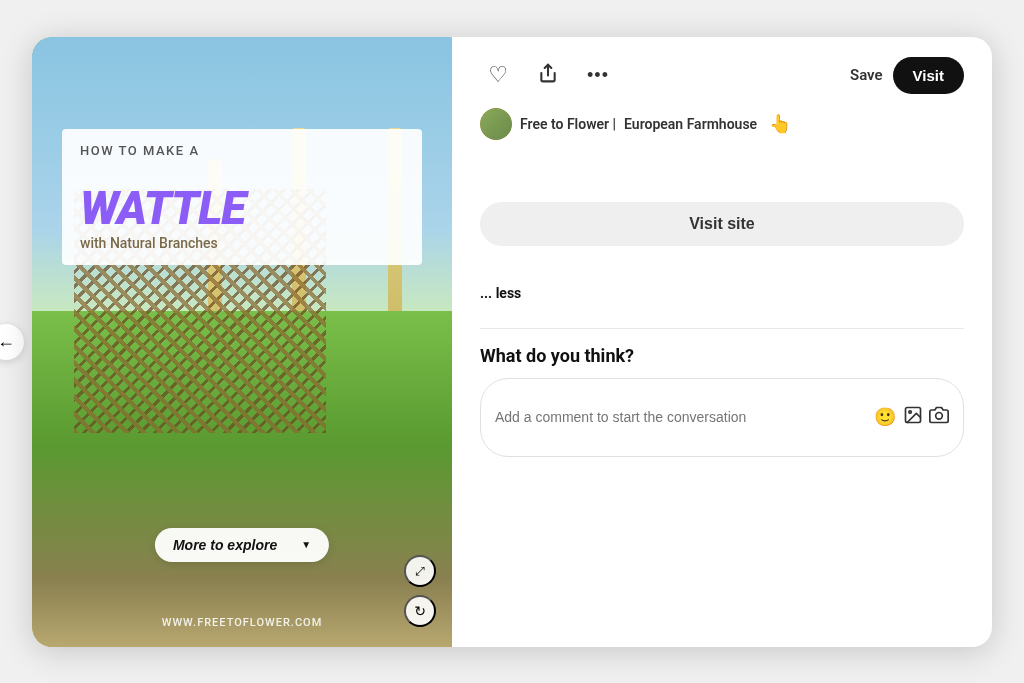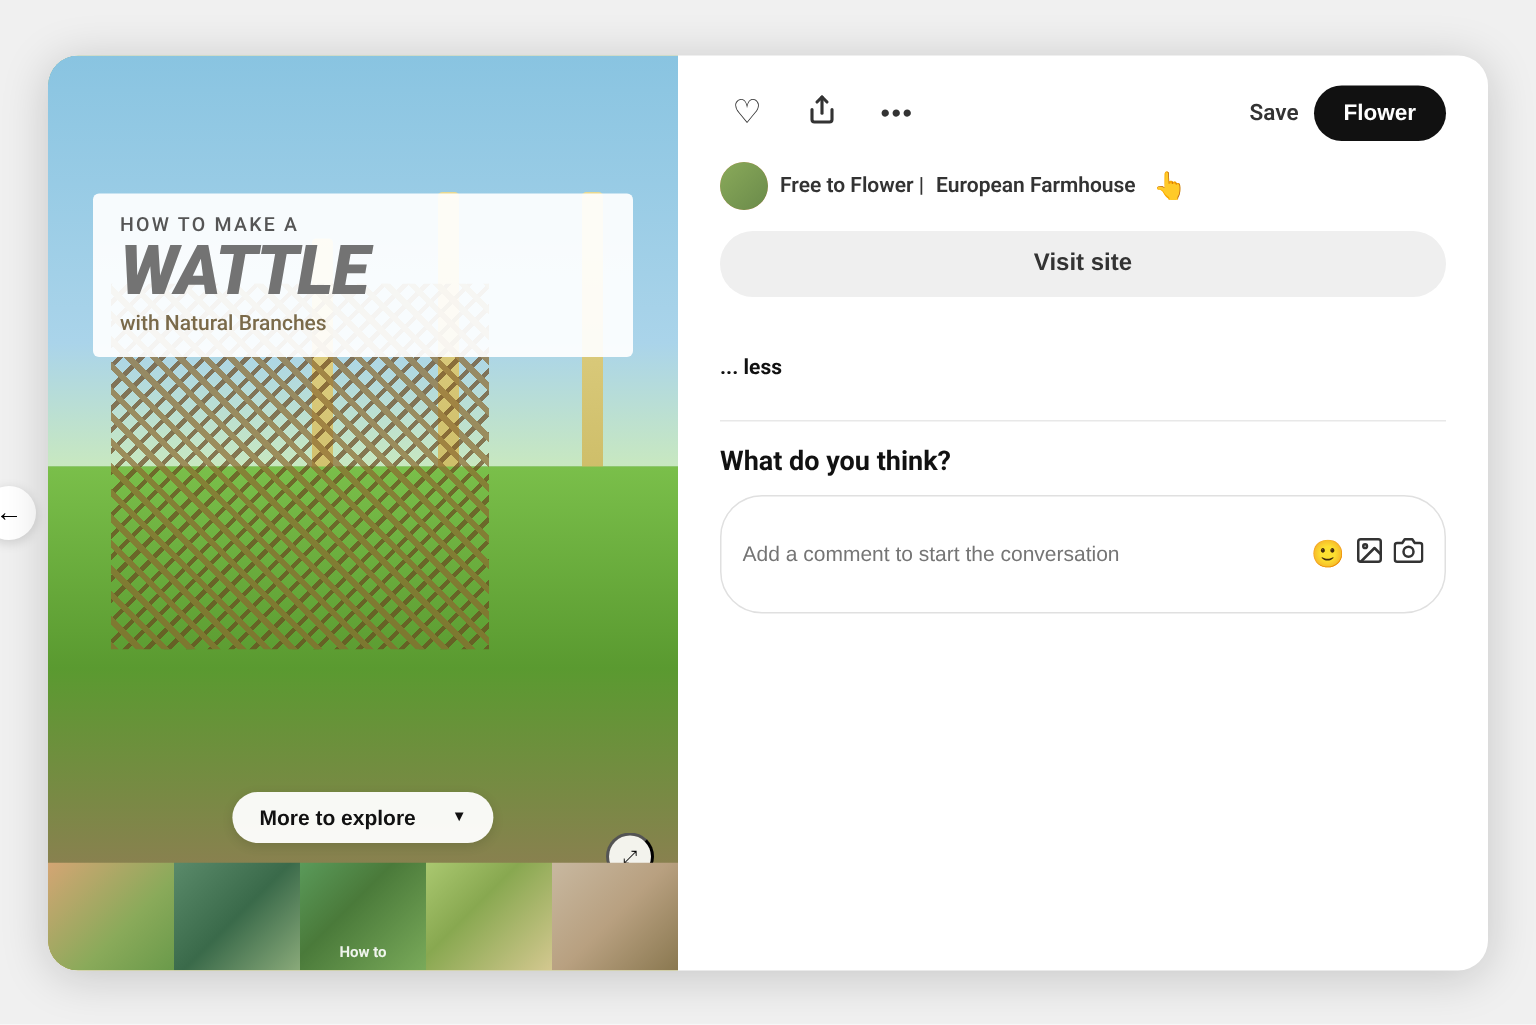--- a/index.html
+++ b/index.html
@@ -68,25 +68,26 @@
     .banner-subtitle {
       font-size: 13px;
       color: #555;
       letter-spacing: 1.5px;
       text-transform: uppercase;
       font-weight: 500;
     }
     .banner-title {
       font-size: 46px;
       font-weight: 900;
-      color: #737373;
+      color: #8b5cf6;
       line-height: 1;
       text-transform: uppercase;
       font-style: italic;
       letter-spacing: -1px;
+      margin-top: 27px;
     }
     .banner-desc {
       font-size: 14px;
       color: #7a6a4a;
       margin-top: 4px;
       font-weight: 500;
     }
     .website-watermark {
       position: absolute;
       bottom: 18px;
@@ -223,20 +224,21 @@
       width: 100%;
       background: #efefef;
       border: none;
       border-radius: 28px;
       padding: 13px;
       font-size: 16px;
       font-weight: 600;
       color: #333;
       cursor: pointer;
       margin-bottom: 16px;
+      margin-top: 48px;
     }
     .description {
       font-size: 14px;
       color: #444;
       line-height: 1.5;
       margin-bottom: 8px;
     }
     .description .less-link {
       color: #111;
       font-weight: 700;
@@ -293,20 +295,21 @@
       display: flex;
       align-items: center;
       gap: 24px;
       box-shadow: 0 2px 8px rgba(0,0,0,0.12);
       position: absolute;
       bottom: 85px;
       left: 50%;
       transform: translateX(-50%);
       white-space: nowrap;
       z-index: 10;
+      font-style: italic;
     }
     .thumbnail-strip {
       position: absolute;
       bottom: 0;
       left: 0;
       right: 0;
       height: 72px;
       display: flex;
       align-items: stretch;
       overflow: hidden;
@@ -383,39 +386,20 @@
         <button class="refresh-icon">
           <span style="font-size:14px;">↻</span>
         </button>
       </div>
 
       <button class="more-explore-btn">
         <span>More to explore</span>
         <span style="font-size:10px;">▼</span>
       </button>
 
-      <div class="thumbnail-strip">
-        <div class="thumb">
-          <div class="thumb-bg thumb-1"></div>
-        </div>
-        <div class="thumb">
-          <div class="thumb-bg thumb-2"></div>
-        </div>
-        <div class="thumb">
-          <div class="thumb-bg thumb-3">
-            <div class="thumb-inner-text">How to</div>
-          </div>
-        </div>
-        <div class="thumb">
-          <div class="thumb-bg thumb-4"></div>
-        </div>
-        <div class="thumb">
-          <div class="thumb-bg thumb-5"></div>
-        </div>
-      </div>
     </div>
 
     <div class="right-panel">
 
       <div class="action-bar">
         <div class="action-icons">
           <button class="action-icon-btn">
             <span style="font-size:22px;">♡</span>
           </button>
           <button class="action-icon-btn">
@@ -427,21 +411,21 @@
                 <line x1="12" y1="2" x2="12" y2="15"></line>
               </svg>
             </span>
           </button>
           <button class="action-icon-btn">
             <span style="font-size:18px; letter-spacing:1px; color:#333;">•••</span>
           </button>
         </div>
         <div class="save-area">
           <span class="save-label">Save</span>
-          <button class="saved-button">Flower</button>
+          <button class="saved-button">Visit</button>
         </div>
       </div>
 
 
       <div class="author-row">
         <div class="author-avatar">
           <div class="author-avatar-img"></div>
         </div>
         <span class="author-text">Free to Flower | </span>
         <span class="author-text">European Farmhouse</span>

